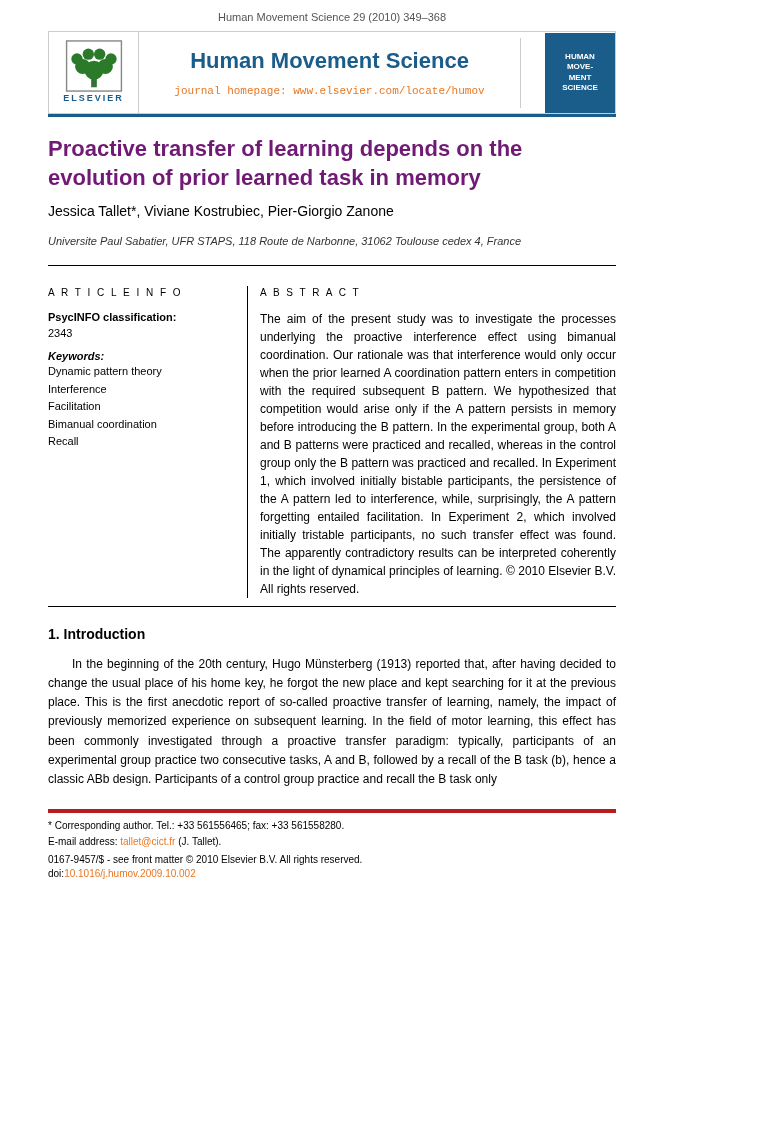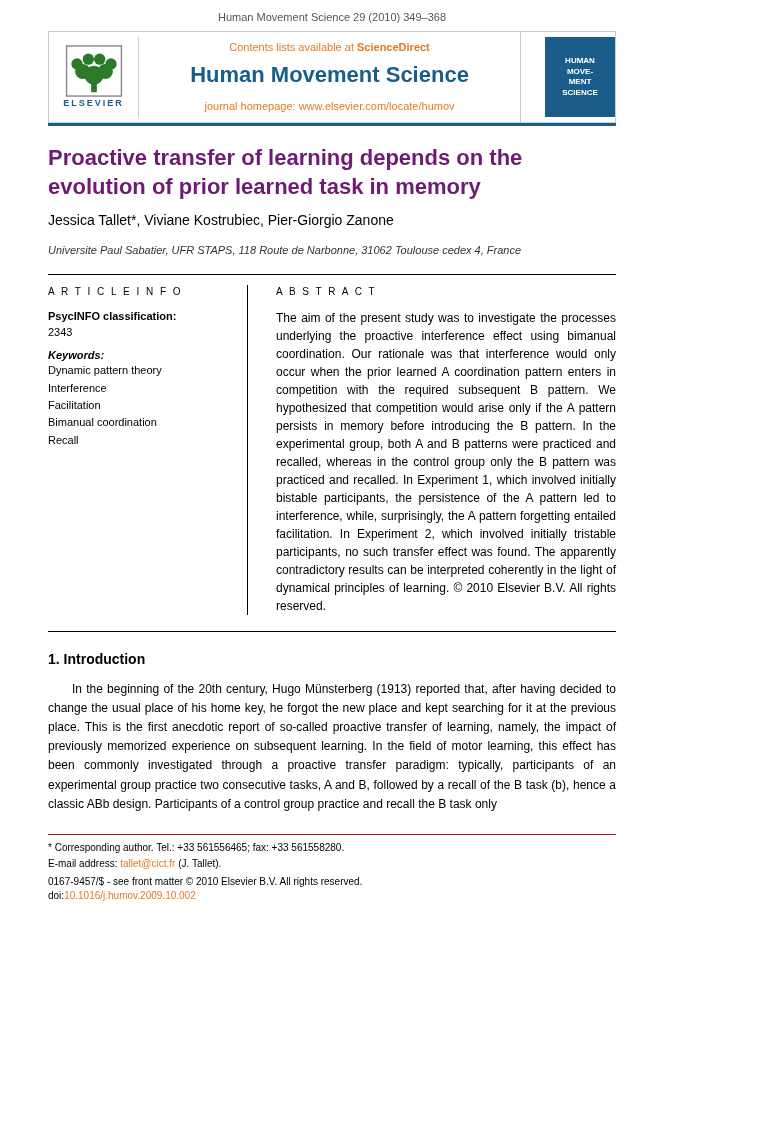--- a/index.html
+++ b/index.html
@@ -80,21 +80,21 @@
       font-size: 22px;
       font-weight: bold;
       color: #1a5c8a;
       font-family: Arial, sans-serif;
       margin-bottom: 4px;
     }
 
     .journal-homepage {
       font-size: 11px;
       color: #555;
-      font-family: Liberation Sans, sans-serif;
+      font-family: Liberation Mono, monospace;
       margin-top: 8px;
     }
 
     .journal-homepage span {
       color: #e87722;
     }
 
     .journal-right-logo {
       width: 70px;
       min-width: 70px;
@@ -145,24 +145,24 @@
       font-size: 11px;
       font-style: italic;
       color: #333;
       margin-bottom: 16px;
       font-family: Arial, sans-serif;
     }
 
     
     .two-col {
       display: flex;
-      gap: 28px;
-      margin-bottom: 16px;
+      gap: 12px;
+      margin-bottom: 8px;
       border-top: 1px solid #000;
-      padding-top: 10px;
+      padding-top: 20px;
     }
 
     .left-col {
       width: 200px;
       min-width: 200px;
       border-right: 1px solid #000;
       padding-right: 14px;
     }
 
     .right-col {
@@ -229,21 +229,21 @@
     .body-text {
       font-size: 12px;
       text-align: justify;
       line-height: 1.6;
       font-family: Arial, sans-serif;
       text-indent: 24px;
     }
 
     
     .footer-divider {
-      border-top: 1px solid #b91c1c;
+      border-top: 4px solid #b91c1c;
       margin-top: 20px;
       padding-top: 6px;
     }
 
     .footnote {
       font-size: 10px;
       font-family: Arial, sans-serif;
       margin-bottom: 2px;
     }
 
@@ -285,23 +285,20 @@
         <ellipse cx="24" cy="15" rx="6" ry="6" fill="#2a7a2a"></ellipse>
         <ellipse cx="36" cy="15" rx="6" ry="6" fill="#2a7a2a"></ellipse>
         <rect x="28" y="44" width="4" height="2" fill="#555"></rect>
 
         <rect x="1" y="1" width="58" height="53" fill="none" stroke="#888" stroke-width="1.5"></rect>
       </svg>
       <div class="elsevier-text">ELSEVIER</div>
     </div>
 
     <div class="journal-center">
-      <div class="science-direct-link">
-        <span>Contents lists available at </span><span style="color:#e87722;font-weight:bold;">ScienceDirect</span>
-      </div>
       <div class="journal-title-header">Human Movement Science</div>
       <div class="journal-homepage">
         <span>journal homepage: </span><span style="color:#e87722;">www.elsevier.com/locate/humov</span>
       </div>
     </div>
 
     <div class="journal-right-logo">
       <div class="hm-logo-text">
         <div>HUMAN</div>
         <div>MOVE-</div>

